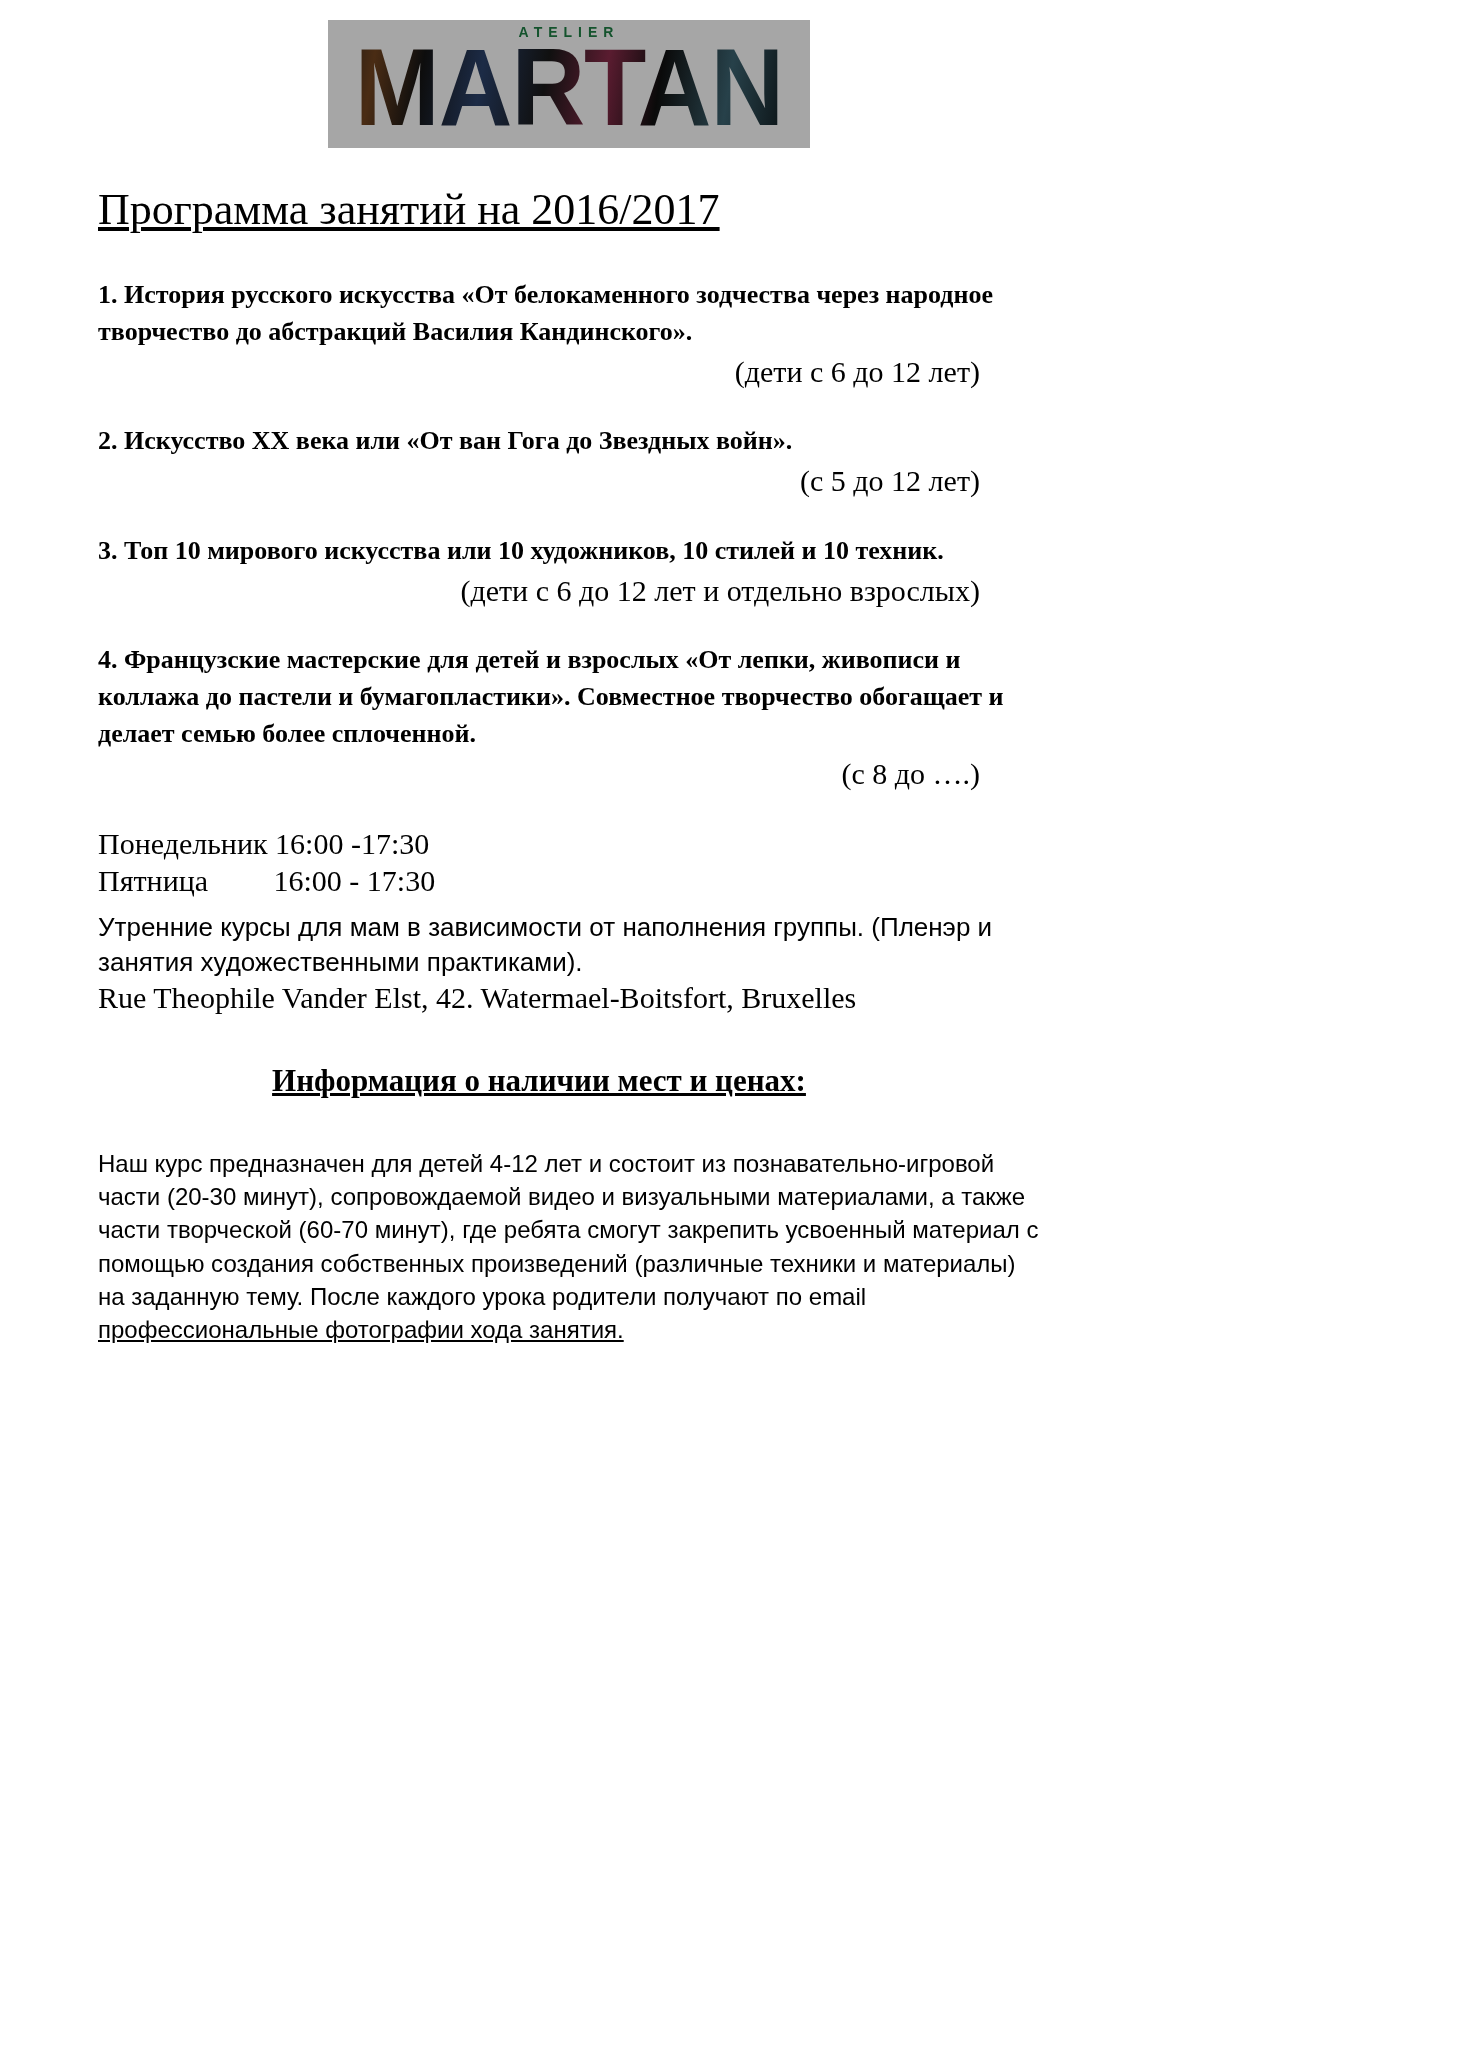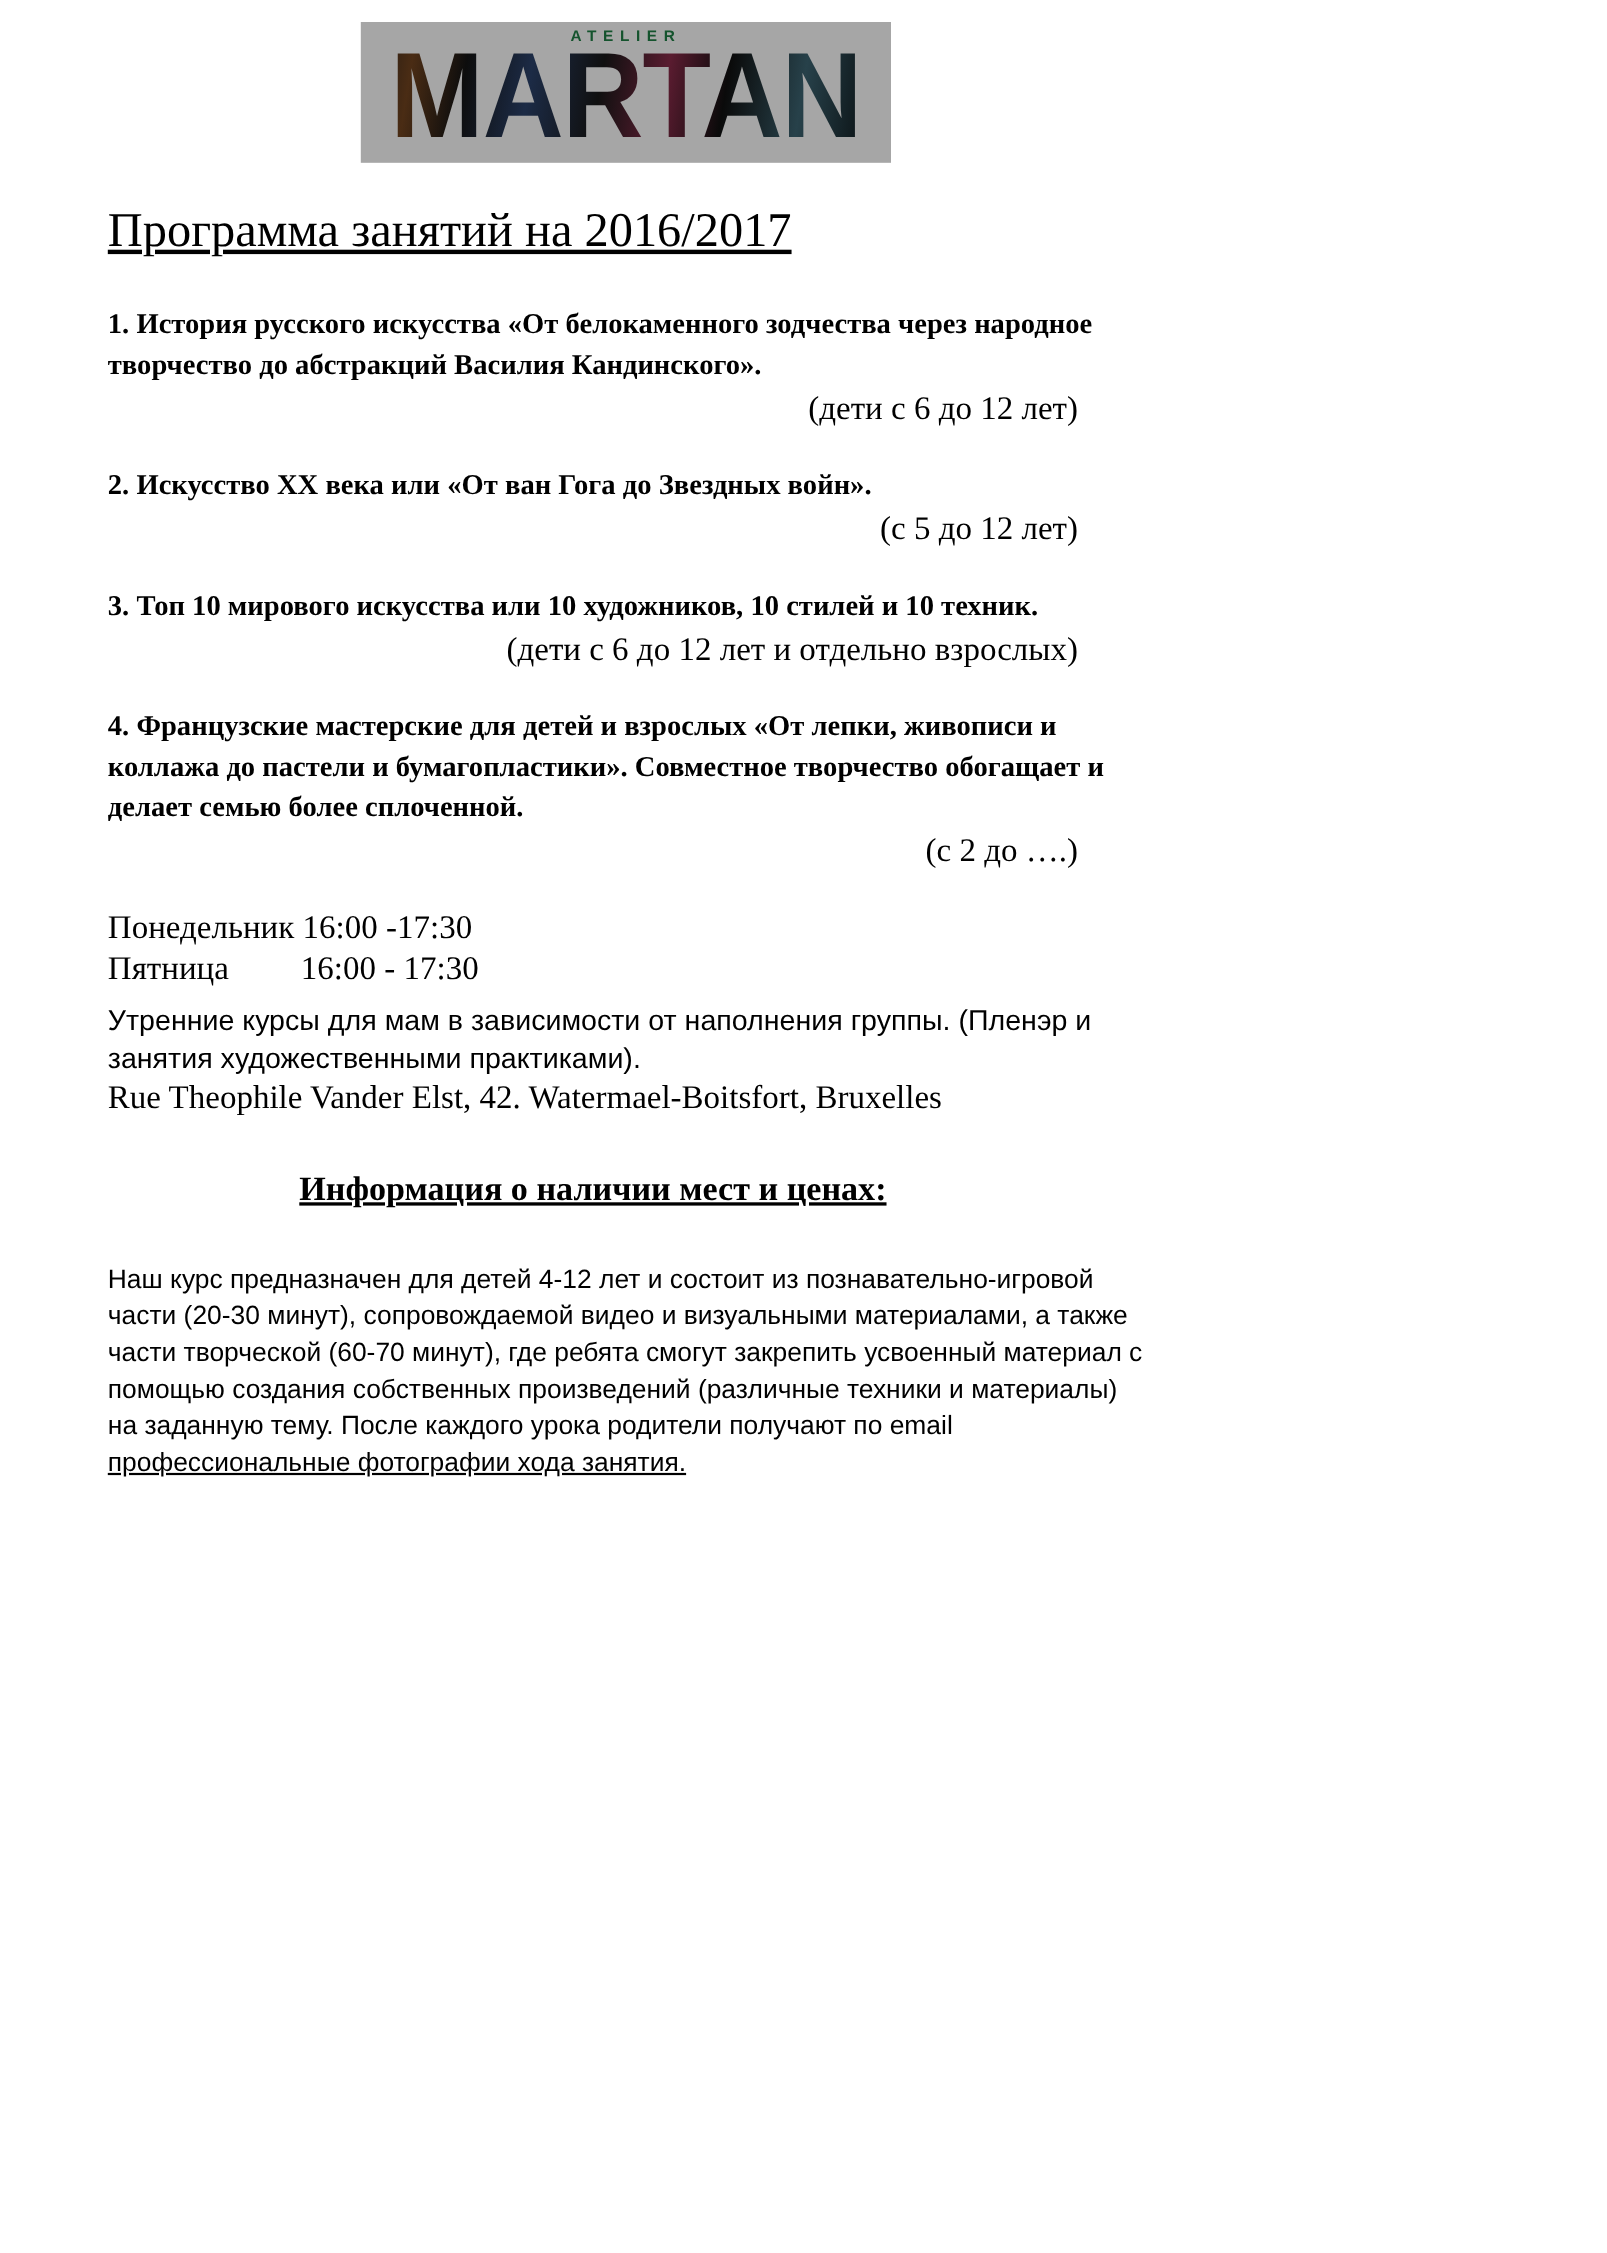--- a/index.html
+++ b/index.html
@@ -143,21 +143,21 @@
     <p class="program-text">1. История русского искусства  «От белокаменного зодчества через народное  творчество до абстракций  Василия Кандинского».</p>
     <p class="program-ages">(дети с 6 до 12 лет)</p>
 
     <p class="program-text">2. Искусство XX века или «От ван Гога до Звездных войн».</p>
     <p class="program-ages">(с 5 до 12 лет)</p>
 
     <p class="program-text">3. Топ 10 мирового искусства или 10 художников, 10 стилей и 10 техник.</p>
     <p class="program-ages">(дети с 6 до 12 лет и отдельно взрослых)</p>
 
     <p class="program-text">4. Французские мастерские для детей и взрослых «От лепки, живописи и коллажа до пастели и бумагопластики». Совместное творчество обогащает  и делает семью более сплоченной.</p>
-    <p class="program-ages">(с 2 до ….)</p>
+    <p class="program-ages">(с 8 до ….)</p>
   </div>
 
 
   <div>
     <div class="schedule-row">
       <span class="schedule-day">Понедельник</span>
       <span class="schedule-time">16:00 -17:30</span>
     </div>
     <div class="schedule-row">
       <span class="schedule-day">Пятница</span>

